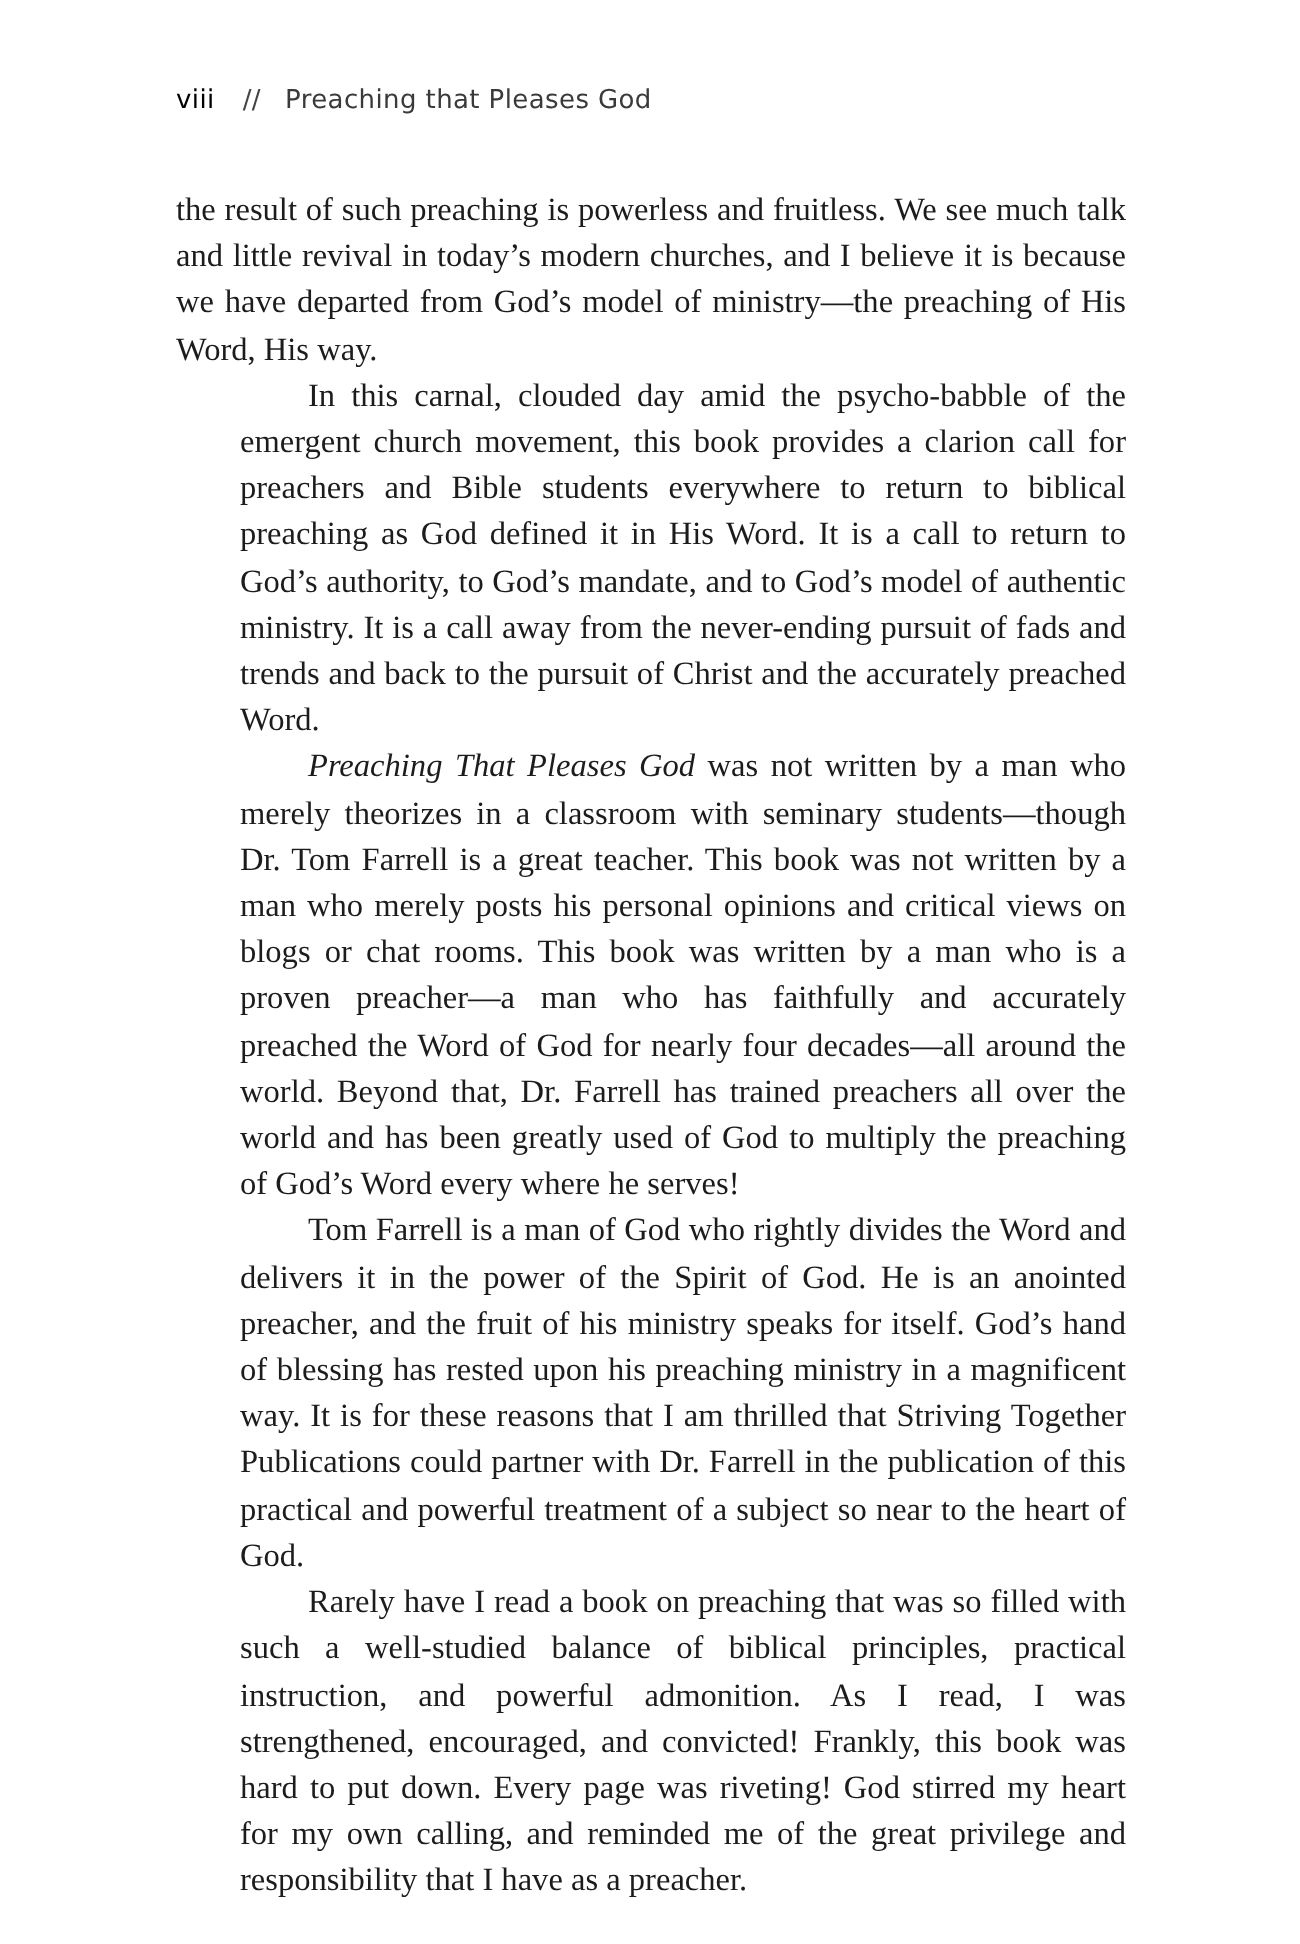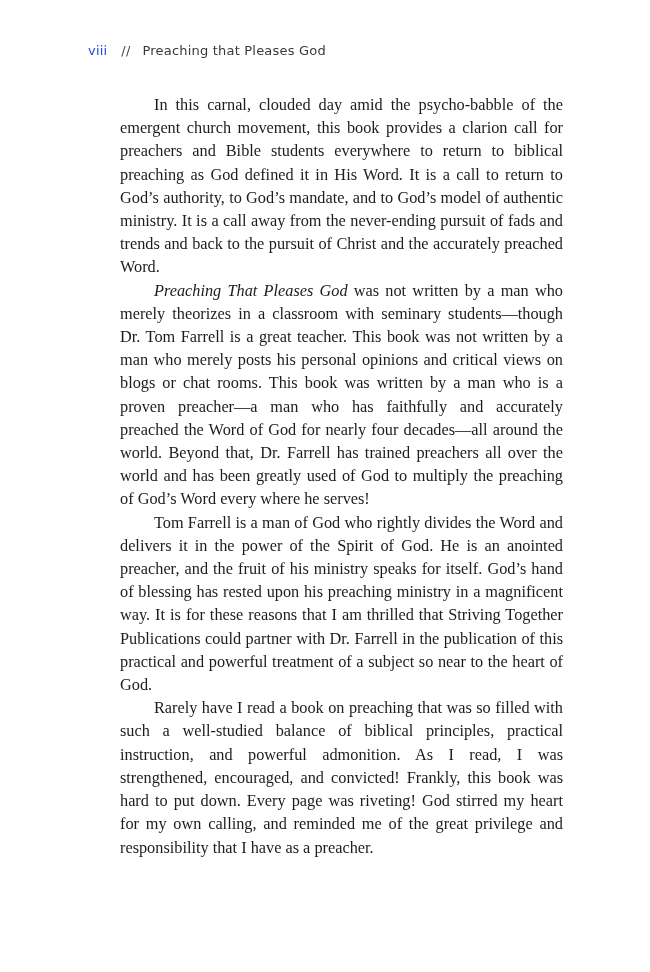--- a/index.html
+++ b/index.html
@@ -4,36 +4,37 @@
 <style>
   html, body { margin: 0; padding: 0; }
   body {
     width: 650px; height: 972px; background: #ffffff; position: relative; overflow: hidden;
   }
   .running-head {
     position: absolute; left: 88px; top: 43px;
     font-family: "DejaVu Sans", sans-serif; font-size: 13px; color: #3a3a3a;
     letter-spacing: 0.2px; white-space: pre;
   }
-  .running-head .folio { color: #1d4ed8; }
+  .running-head .folio { color: #000000; }
   .running-head .sep { margin: 0 12px 0 14px; color: #444; }
   .body-text {
     position: absolute; left: 88px; top: 93px; width: 475px;
     font-family: "Liberation Serif", "DejaVu Serif", serif;
     font-size: 16.3px; line-height: 23.2px; color: #1c1c1c;
   }
   .body-text p {
     margin: 0; text-align: justify; hyphens: manual;
   }
   .body-text p.indent { text-indent: 34px; margin-left: 32px; }
   .body-text em { font-style: italic; }
 </style>
 </head>
 <body>
 
 <div class="running-head"><span class="folio">viii</span><span class="sep">//</span><span>Preaching that Pleases God</span></div>
 
 <div class="body-text">
+  <p><span>the result of such preaching is powerless and fruitless. We see much talk and little revival in today’s modern churches, and I believe it is because we have departed from God’s model of ministry—the preaching of His Word, His way.</span></p>
   <p class="indent"><span>In this carnal, clouded day amid the psycho-babble of the emergent church movement, this book provides a clarion call for preachers and Bible students everywhere to return to biblical preaching as God defined it in His Word. It is a call to return to God’s authority, to God’s mandate, and to God’s model of authentic ministry. It is a call away from the never-ending pursuit of fads and trends and back to the pursuit of Christ and the accurately preached Word.</span></p>
   <p class="indent"><em>Preaching That Pleases God</em><span> was not written by a man who merely theorizes in a classroom with seminary students—though Dr. Tom Farrell is a great teacher. This book was not written by a man who merely posts his personal opinions and critical views on blogs or chat rooms. This book was written by a man who is a proven preacher—a man who has faithfully and accurately preached the Word of God for nearly four decades—all around the world. Beyond that, Dr. Farrell has trained preachers all over the world and has been greatly used of God to multiply the preaching of God’s Word every where he serves!</span></p>
   <p class="indent"><span>Tom Farrell is a man of God who rightly divides the Word and delivers it in the power of the Spirit of God. He is an anointed preacher, and the fruit of his ministry speaks for itself. God’s hand of blessing has rested upon his preaching ministry in a magnificent way. It is for these reasons that I am thrilled that Striving Together Publications could partner with Dr. Farrell in the publication of this practical and powerful treatment of a subject so near to the heart of God.</span></p>
   <p class="indent"><span>Rarely have I read a book on preaching that was so filled with such a well-studied balance of biblical principles, practical instruction, and powerful admonition. As I read, I was strengthened, encouraged, and convicted! Frankly, this book was hard to put down. Every page was riveting! God stirred my heart for my own calling, and reminded me of the great privilege and responsibility that I have as a preacher.</span></p>
 </div>
 
 </body></html>

